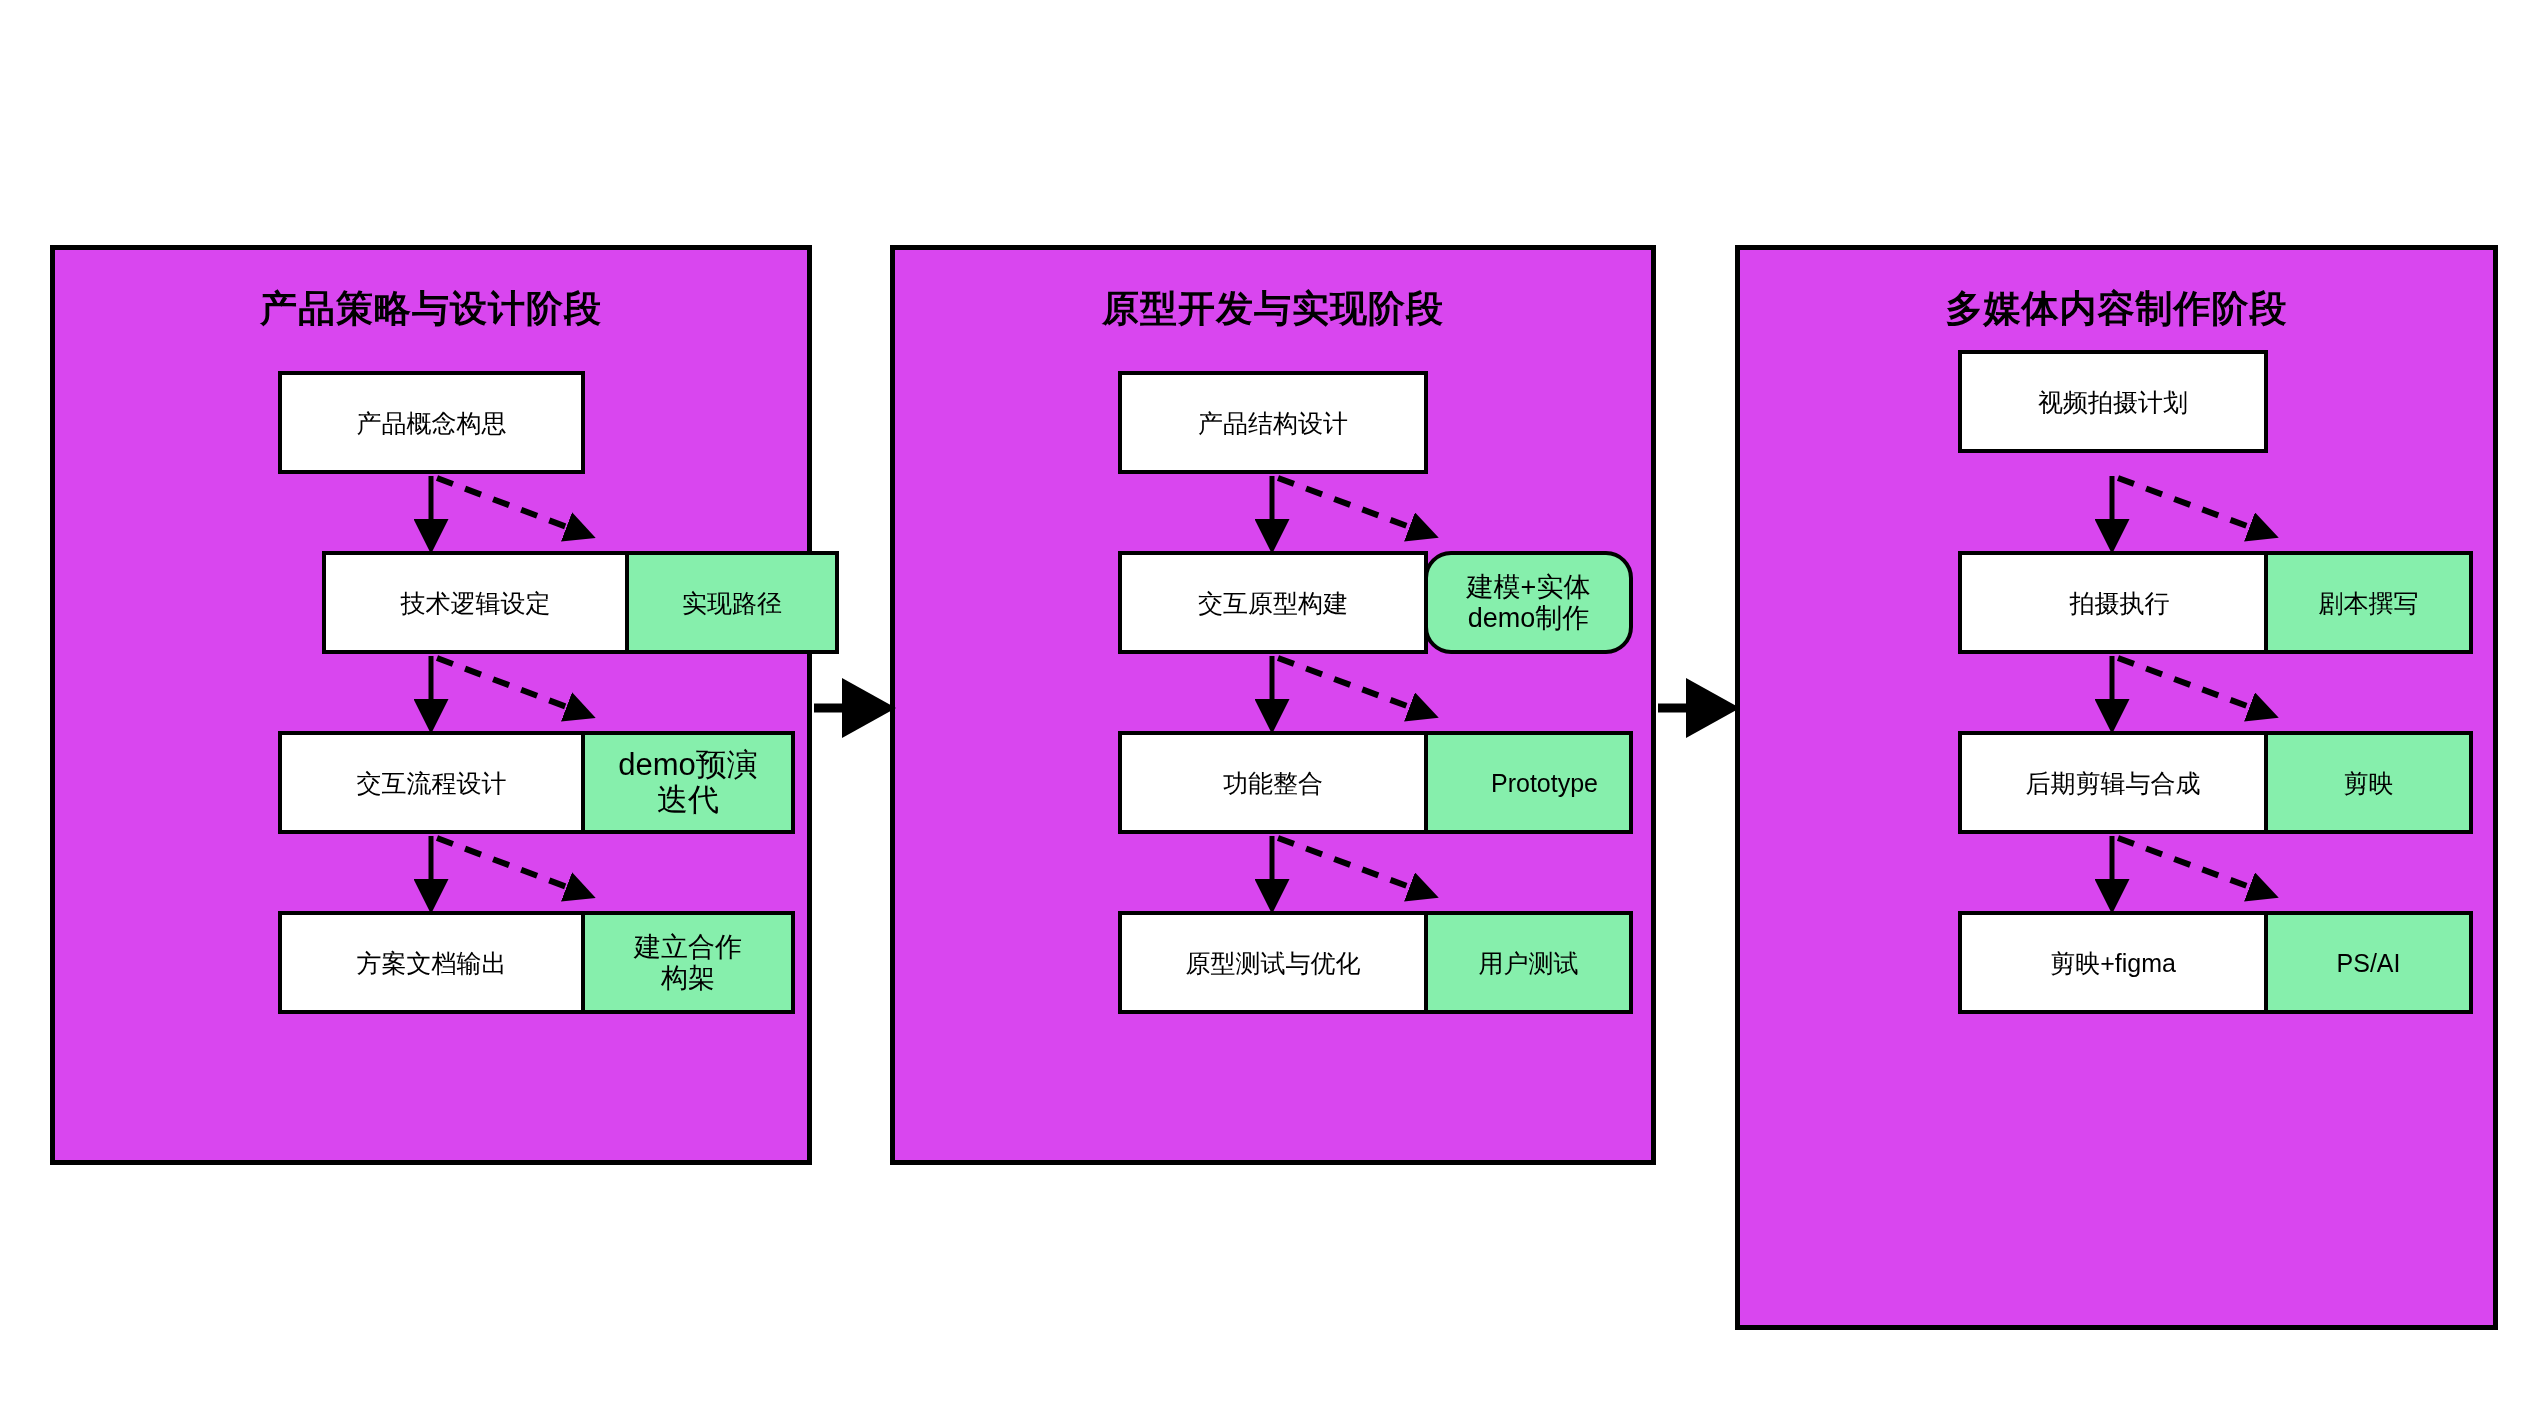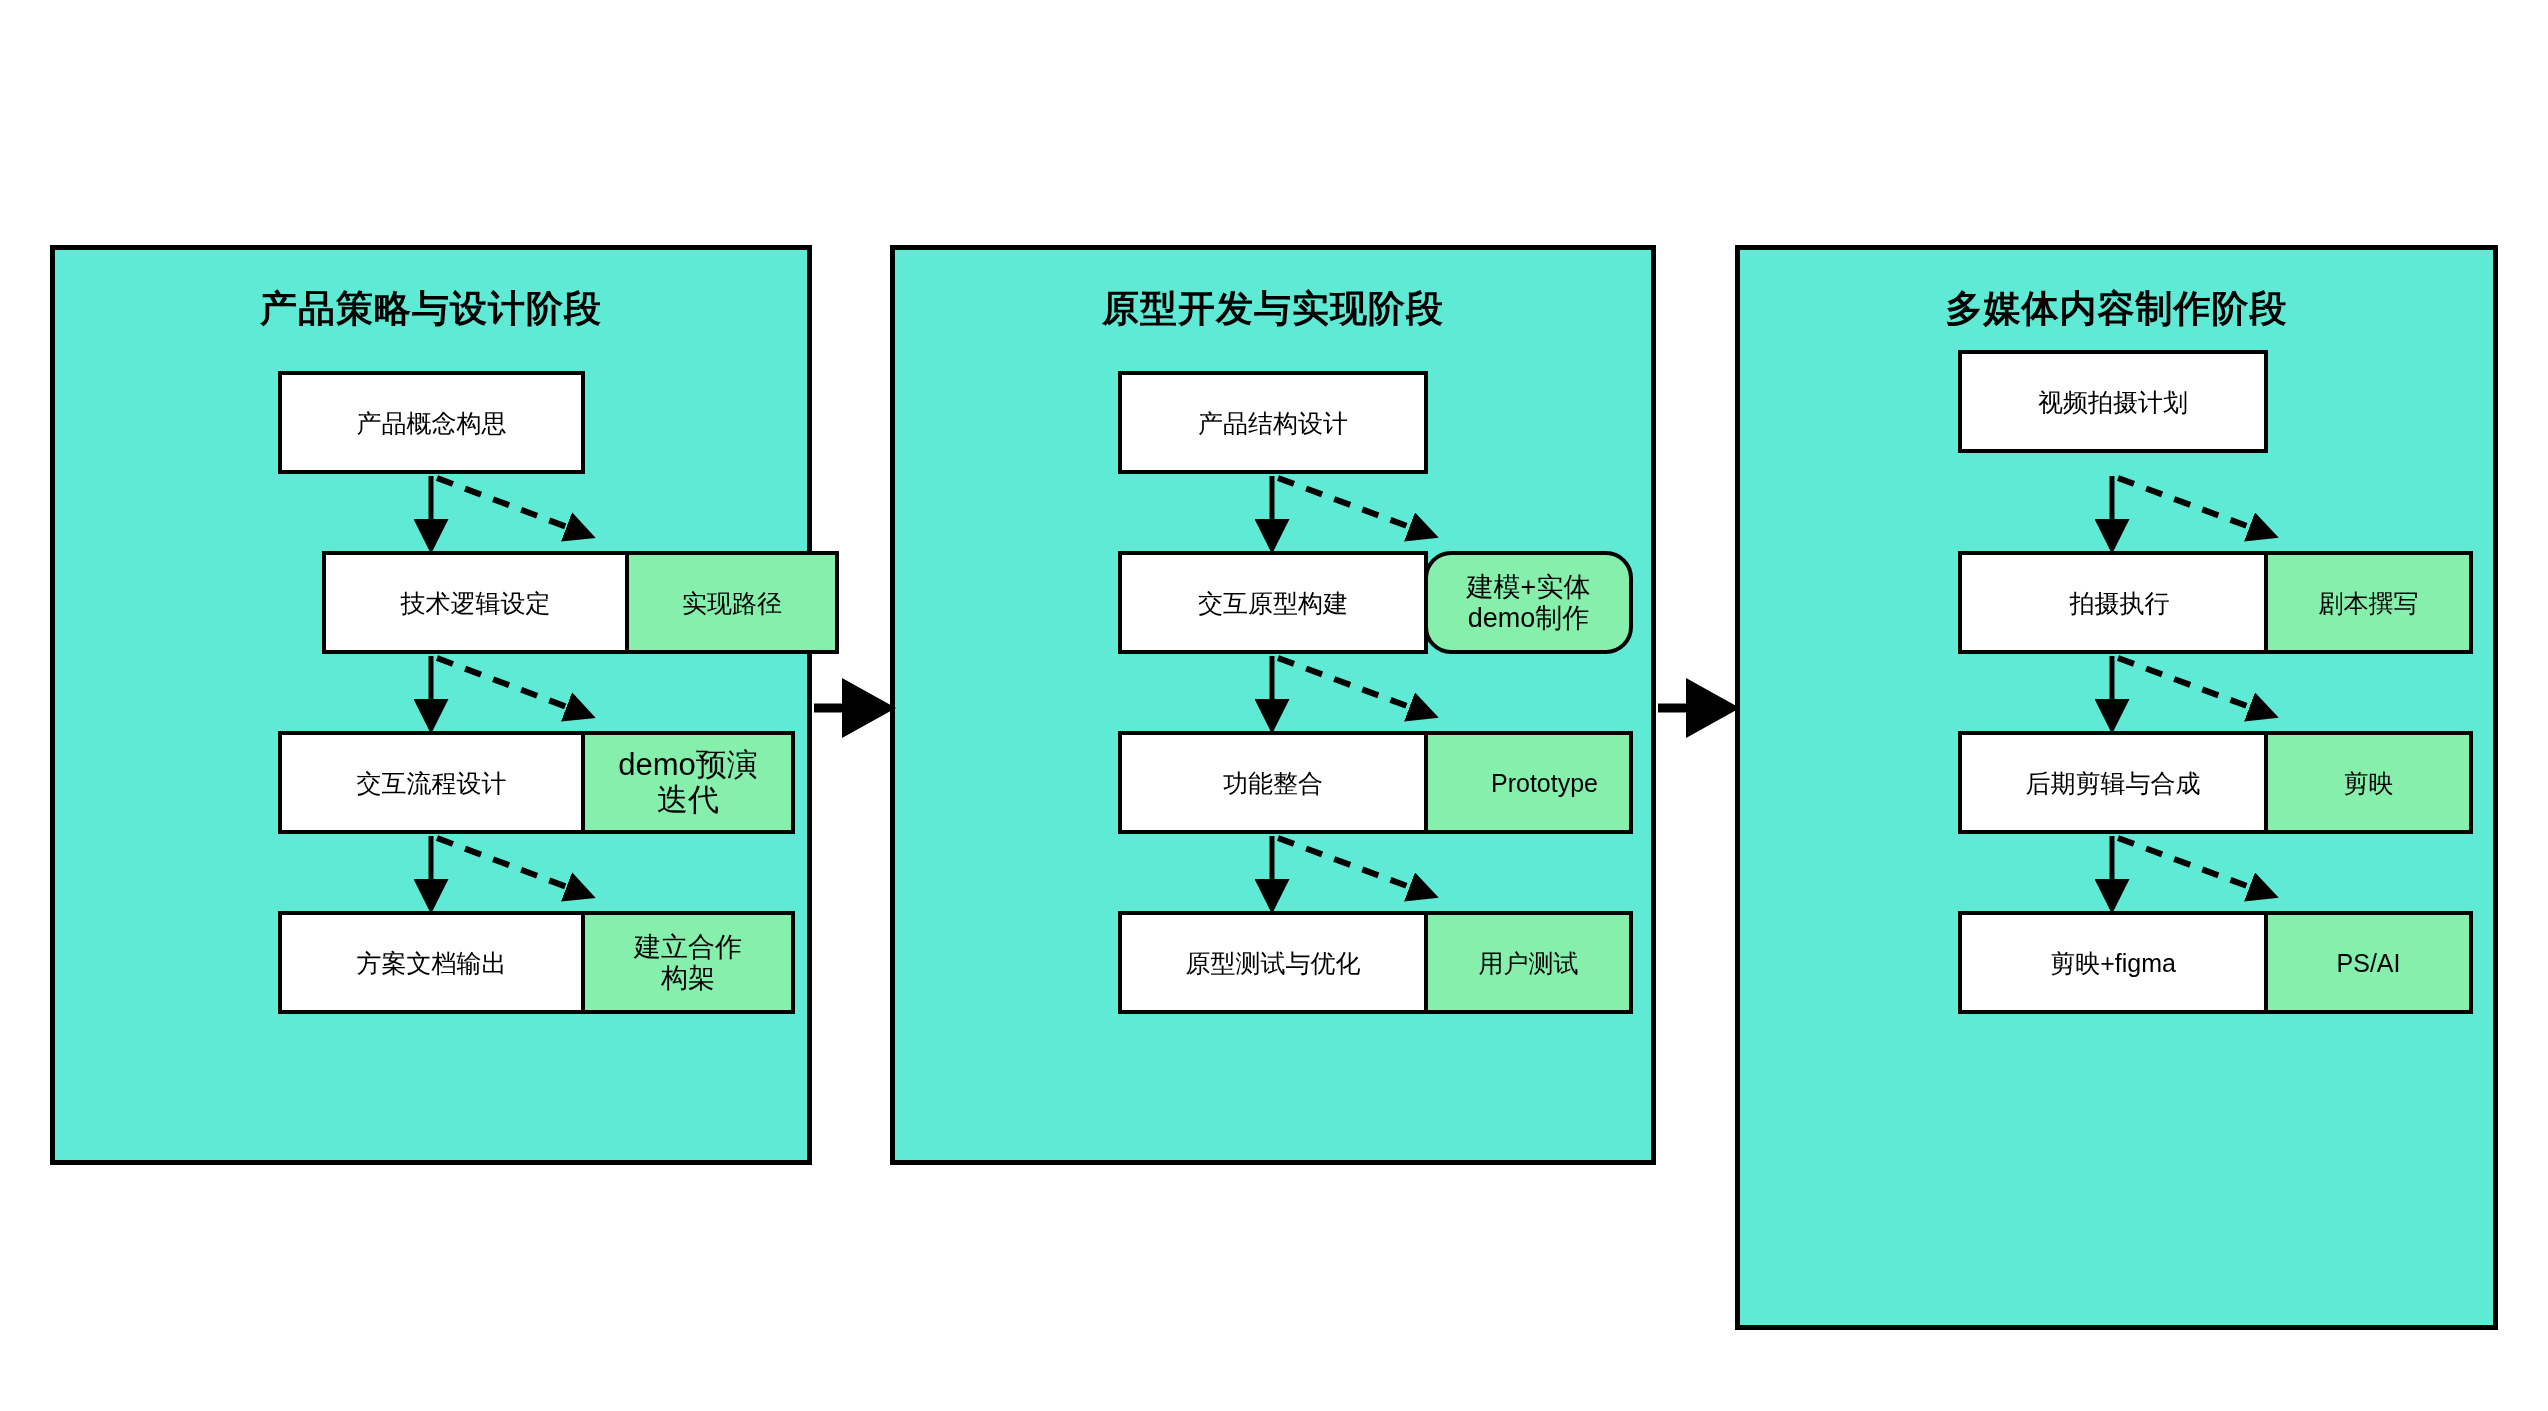--- a/index.html
+++ b/index.html
@@ -6,21 +6,21 @@
   #canvas{
     position:relative;
     width:2548px;height:1411px;
     background:#ffffff;
     font-family:"Liberation Sans","DejaVu Sans",sans-serif;
     overflow:hidden;
   }
   .panel{
     position:absolute;
     border:5px solid #000000;
-    background:#5eead4;
+    background:#d946ef;
     box-sizing:border-box;
   }
   .panel-title{
     position:absolute;
     left:0;right:0;
     text-align:center;
     font-weight:bold;
     font-size:37px;
     line-height:1.2;
     color:#000000;

